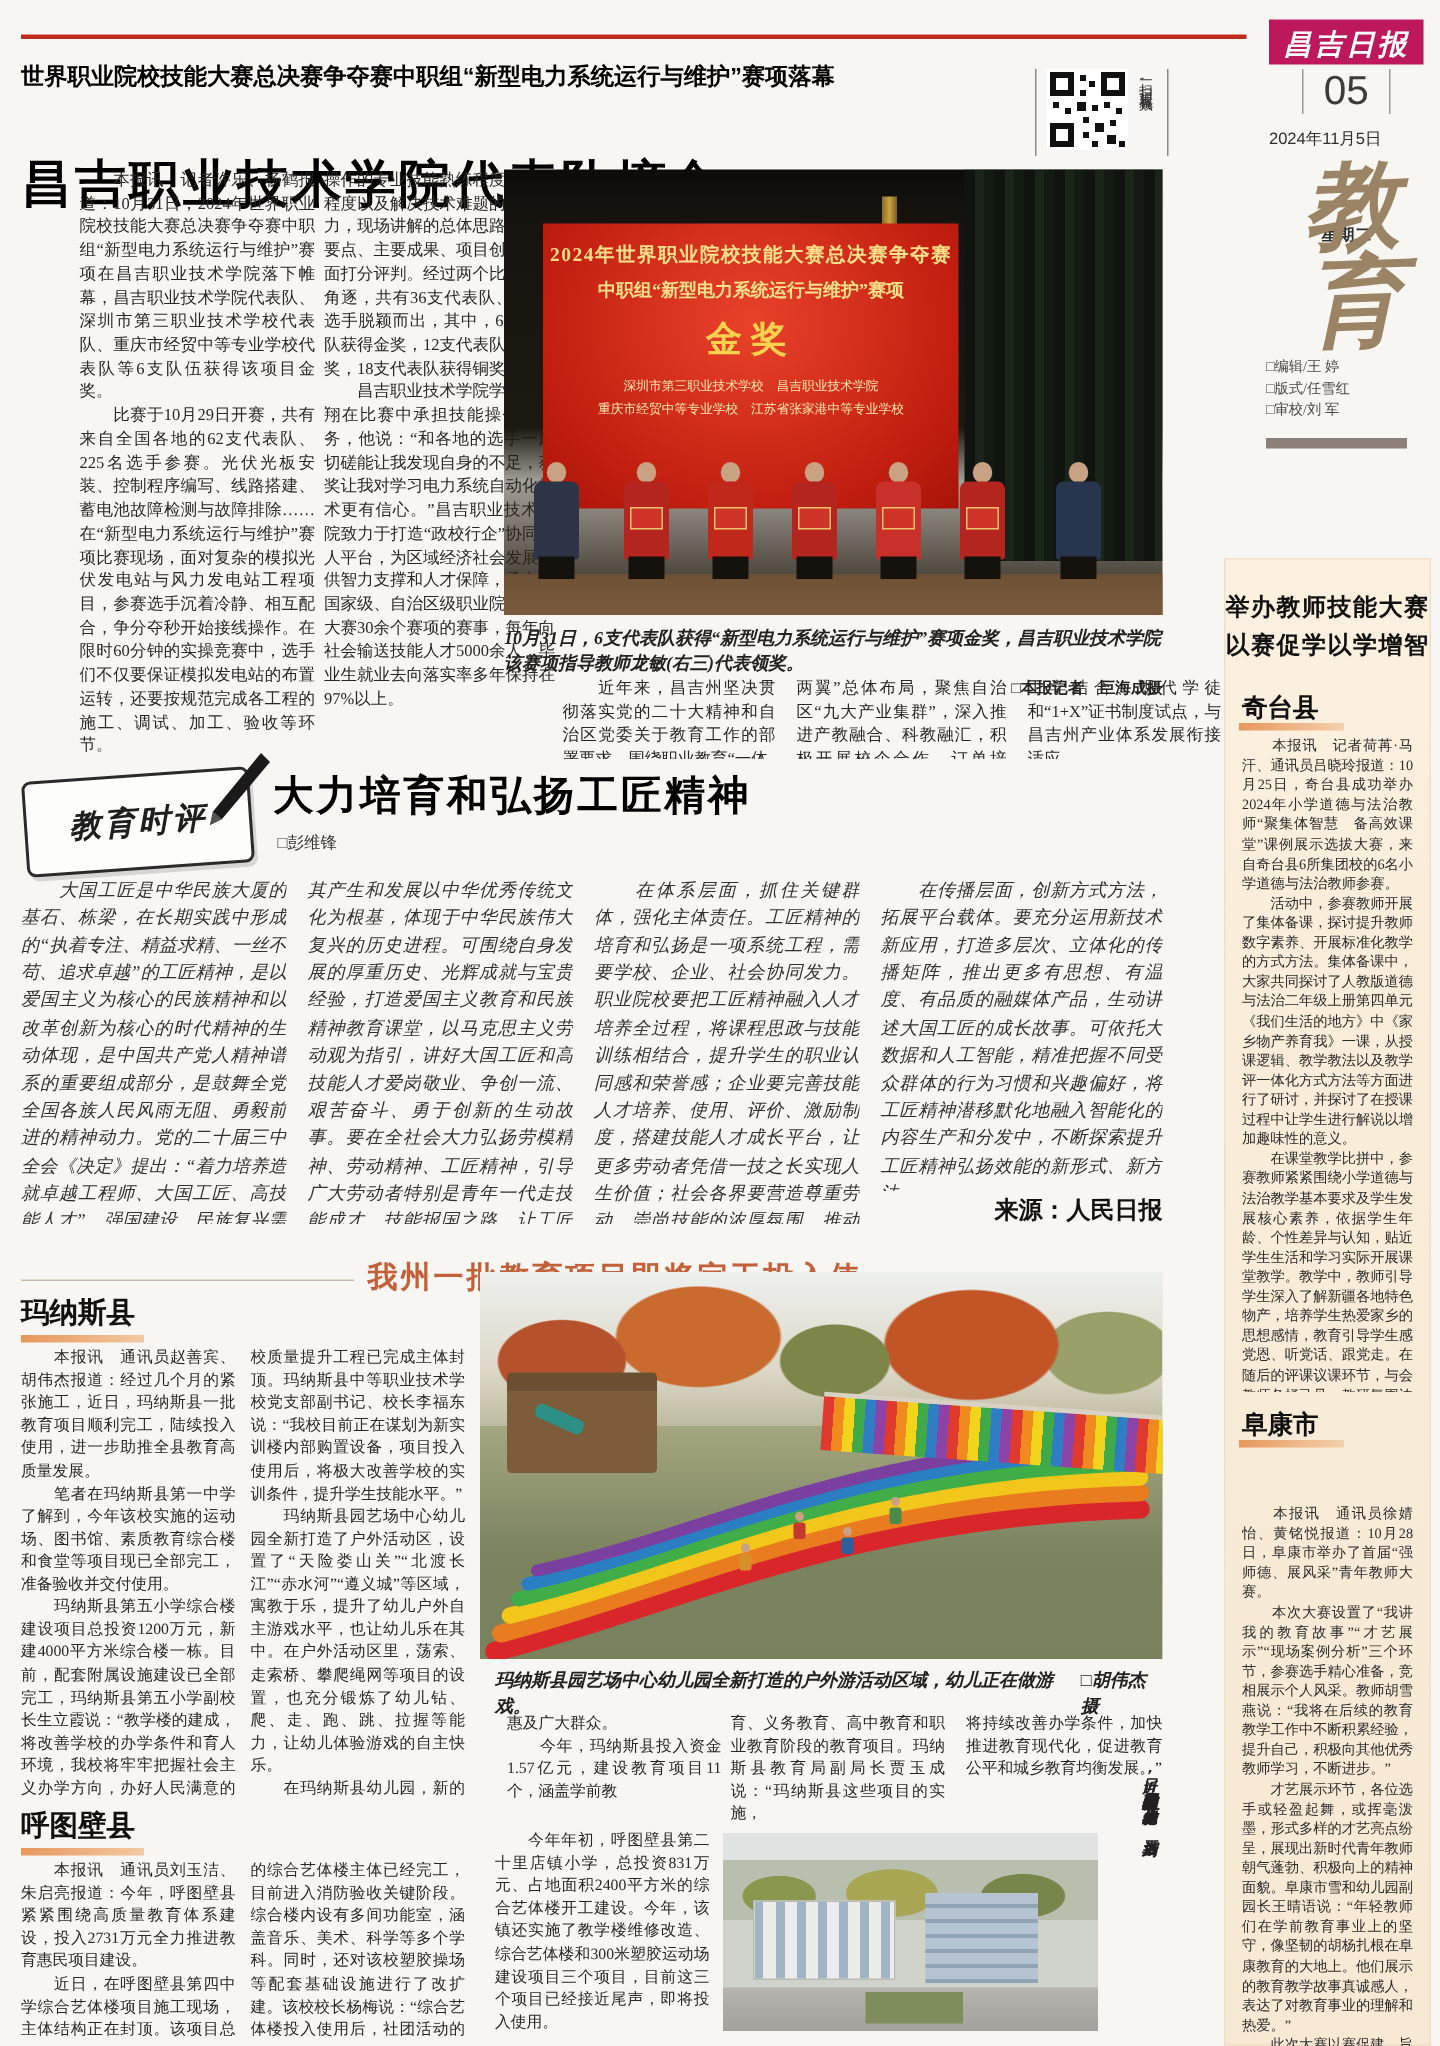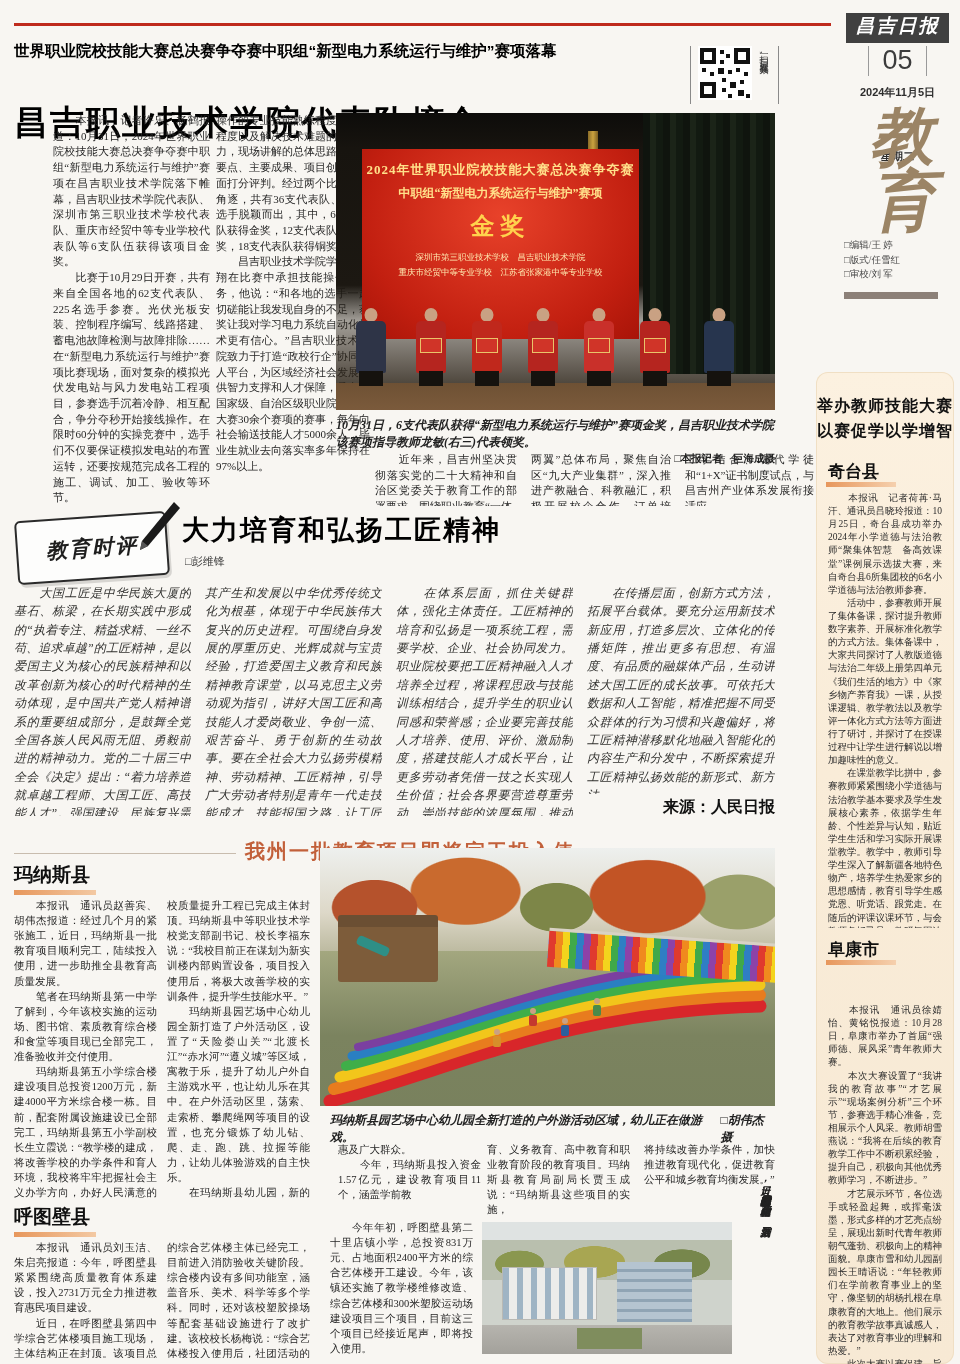--- a/index.html
+++ b/index.html
@@ -5,27 +5,27 @@
   * { margin:0; padding:0; box-sizing:border-box; }
   html,body { background:#e9e7e3; }
   .page { position:relative; width:960px; height:1364px; margin:0 auto; background:#f8f6f2;
           font-family:"Liberation Serif","DejaVu Serif",serif; color:#1c1c1c; overflow:hidden; }
   .abs { position:absolute; }
   .sans { font-family:"Liberation Sans","DejaVu Sans",sans-serif; }
   .coltext { white-space:pre-line; text-align:justify; overflow:hidden; color:#272727; }
 
   
   .red-rule { left:14px; top:23px; width:817px; height:3px; background:#bf2b1d; }
-  .mast-box { left:846px; top:13px; width:103px; height:30px; background:#404040; color:#fff;
-              display:flex; align-items:flex-start; justify-content:center;
+  .mast-box { left:846px; top:13px; width:103px; height:30px; background:#be185d; color:#fff;
+              display:flex; align-items:flex-end; justify-content:center;
               font-size:19px; font-weight:bold; font-style:italic; letter-spacing:2px; }
   .pagenum-wrap { left:846px; top:46px; width:103px; text-align:center; }
   .pagenum { display:inline-block; border-left:1px solid #9a9a9a; border-right:1px solid #9a9a9a;
              padding:0 13px; font-size:27px; color:#3c3c3c; line-height:1.1; }
-  .date1 { left:846px; top:85px; width:103px; text-align:center; font-size:11px; font-weight:bold; color:#2e2e2e;}
+  .date1 { left:846px; top:85px; width:103px; font-size:11px; font-weight:normal; color:#2e2e2e;}
   .date2 { left:846px; top:101px; width:103px; text-align:center; font-size:11px; font-weight:bold; color:#2e2e2e;margin-top:48px;}
 
   
   .qr-rule { top:46px; width:1px; height:58px; background:#8a8a8a; }
   .qr-label { left:757px; top:48px; height:58px; writing-mode:vertical-rl; font-size:9px; color:#333; letter-spacing:1px;}
 
   
   .kicker { left:14px; top:41px; width:665px; font-size:15.5px; font-weight:900; color:#000; }
   .main-title { left:14px; top:60px; width:720px; font-size:34px; font-weight:900; color:#000; letter-spacing:2px;margin-top:40px; }
 
@@ -124,21 +124,21 @@
 
   .vcaption { left:736px; top:1178px; width:38px; height:182px; writing-mode:vertical-rl;
               font-size:10px; font-weight:bold; font-style:italic; color:#222; line-height:1.7;}
 
   
   .jiaoyu { left:856px; top:106px; width:92px; text-align:center; font-size:64px; line-height:1.0;
             color:#9b8465; font-style:italic; font-weight:bold; white-space:pre-line; transform:rotate(-2deg);}
   .staff { left:844px; top:238px; width:106px; font-size:9.5px; color:#474747; line-height:1.55; white-space:pre-line;}
   .staff-bar { left:844px; top:292px; width:94px; height:7px; background:#8c8078;}
 
-  .panel { left:816px; top:372px; width:138px; height:992px; border-radius:12px;
+  .panel { left:816px; top:372px; width:138px; height:992px; border-radius:0;
            background:linear-gradient(180deg,#fcf1e0,#f9ecd8 40%,#f7e9d4); box-shadow:inset 0 0 0 1px #f0dfc4;}
   .panel-title { position:absolute; left:0; top:22px; width:100%; text-align:center;
                  font-size:16px; font-weight:900; color:#111; line-height:1.55; white-space:pre-line; letter-spacing:1px;}
   .panel-h { font-size:17px; font-weight:900; color:#101010; position:absolute; left:12px;}
   .panel-h::after { content:""; position:absolute; left:-2px; bottom:-4px; width:70px; height:5px;
                     background:linear-gradient(90deg,#e7975c,#f5d0ae);}
   .panel-body { position:absolute; left:12px; width:114px; font-size:9.5px; line-height:1.38;
                 text-align:justify; white-space:pre-line; overflow:hidden; color:#2b2b2b;}
 </style>
 </head>

